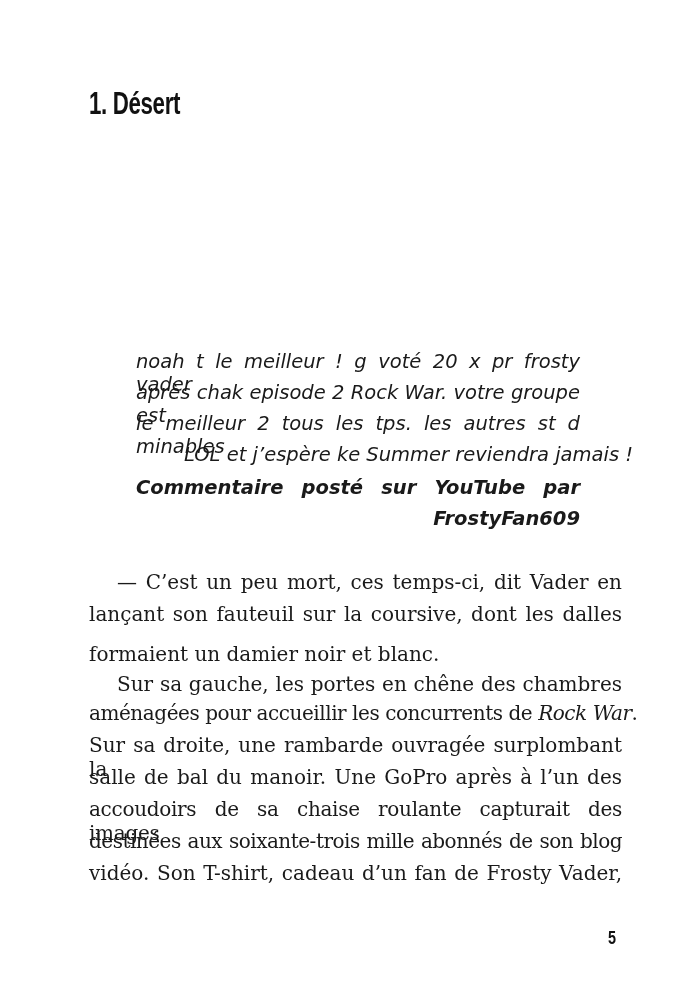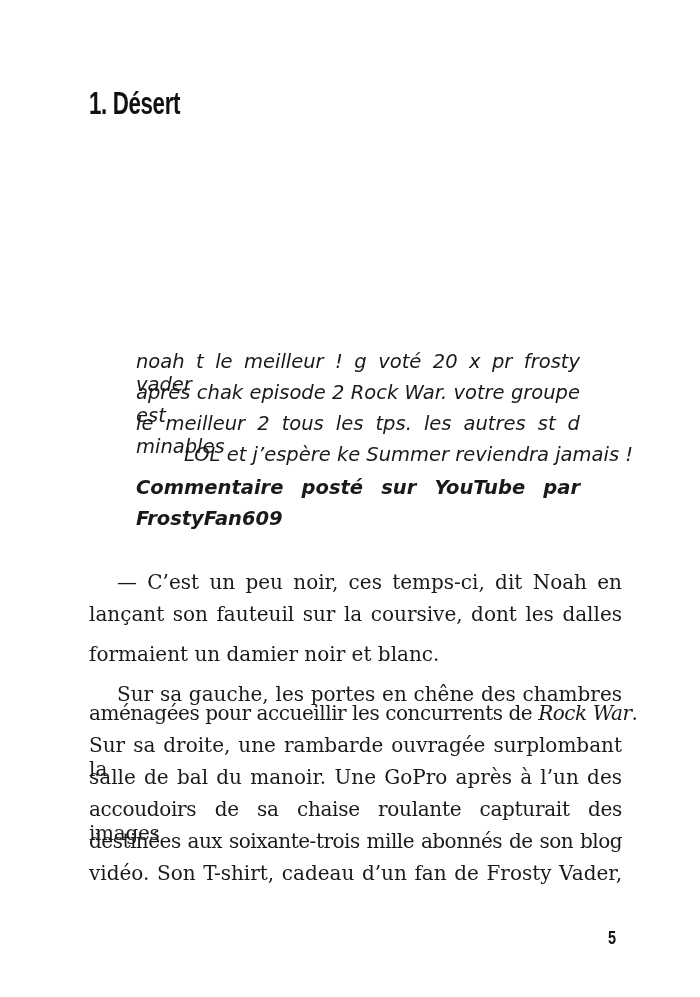--- a/index.html
+++ b/index.html
@@ -50,20 +50,21 @@
       font-style: italic;
       transform-origin: left top;
     }
     .epi-line.justify {
       text-align: justify;
       text-align-last: justify;
       white-space: normal;
     }
     .epi-attr {
       font-weight: bold;
+      text-align: right;
     }
     .body-text {
       position: absolute;
       left: 89px;
       width: 533px;
       font-family: "DejaVu Serif", serif;
       font-size: 20px;
       color: #1a1a1a;
     }
     .line {
@@ -108,24 +109,24 @@
   <div class="epigraph" style="top:350px;">
     <div class="epi-line justify" style="top:0px;">noah t le meilleur ! g voté 20 x pr frosty vader</div>
     <div class="epi-line justify" style="top:31px;">après chak episode 2 Rock War. votre groupe est</div>
     <div class="epi-line justify" style="top:62px;">le meilleur 2 tous les tps. les autres st d minables</div>
     <div class="epi-line" style="top:93px;margin-left:48px;">LOL et j’espère ke Summer reviendra jamais !</div>
     <div class="epi-line justify epi-attr" style="top:126px;">Commentaire posté sur YouTube par</div>
     <div class="epi-line epi-attr" style="top:157px;">FrostyFan609</div>
   </div>
 
   <div class="body-text" style="top:570px;">
-    <div class="line justify indent" style="top:0px;">— C’est un peu noir, ces temps-ci, dit Noah en</div>
+    <div class="line justify indent" style="top:0px;">— C’est un peu mort, ces temps-ci, dit Vader en</div>
     <div class="line justify" style="top:32px;">lançant son fauteuil sur la coursive, dont les dalles</div>
     <div class="line" style="top:72px;">formaient un damier noir et blanc.</div>
-    <div class="line justify indent" style="top:112px;">Sur sa gauche, les portes en chêne des chambres</div>
+    <div class="line justify indent" style="top:102px;">Sur sa gauche, les portes en chêne des chambres</div>
     <div class="line" style="top:131px; letter-spacing:-0.45px;">
       <span>aménagées pour accueillir les concurrents de </span><em>Rock War</em><span>.</span>
     </div>
     <div class="line justify" style="top:163px;">Sur sa droite, une rambarde ouvragée surplombant la</div>
     <div class="line justify" style="top:195px;">salle de bal du manoir. Une GoPro après à l’un des</div>
     <div class="line justify" style="top:227px; letter-spacing:-0.3px;">accoudoirs de sa chaise roulante capturait des images</div>
     <div class="line justify" style="top:259px; letter-spacing:-0.5px;">destinées aux soixante-trois mille abonnés de son blog</div>
     <div class="line justify" style="top:291px;">vidéo. Son T-shirt, cadeau d’un fan de Frosty Vader,</div>
   </div>
 

